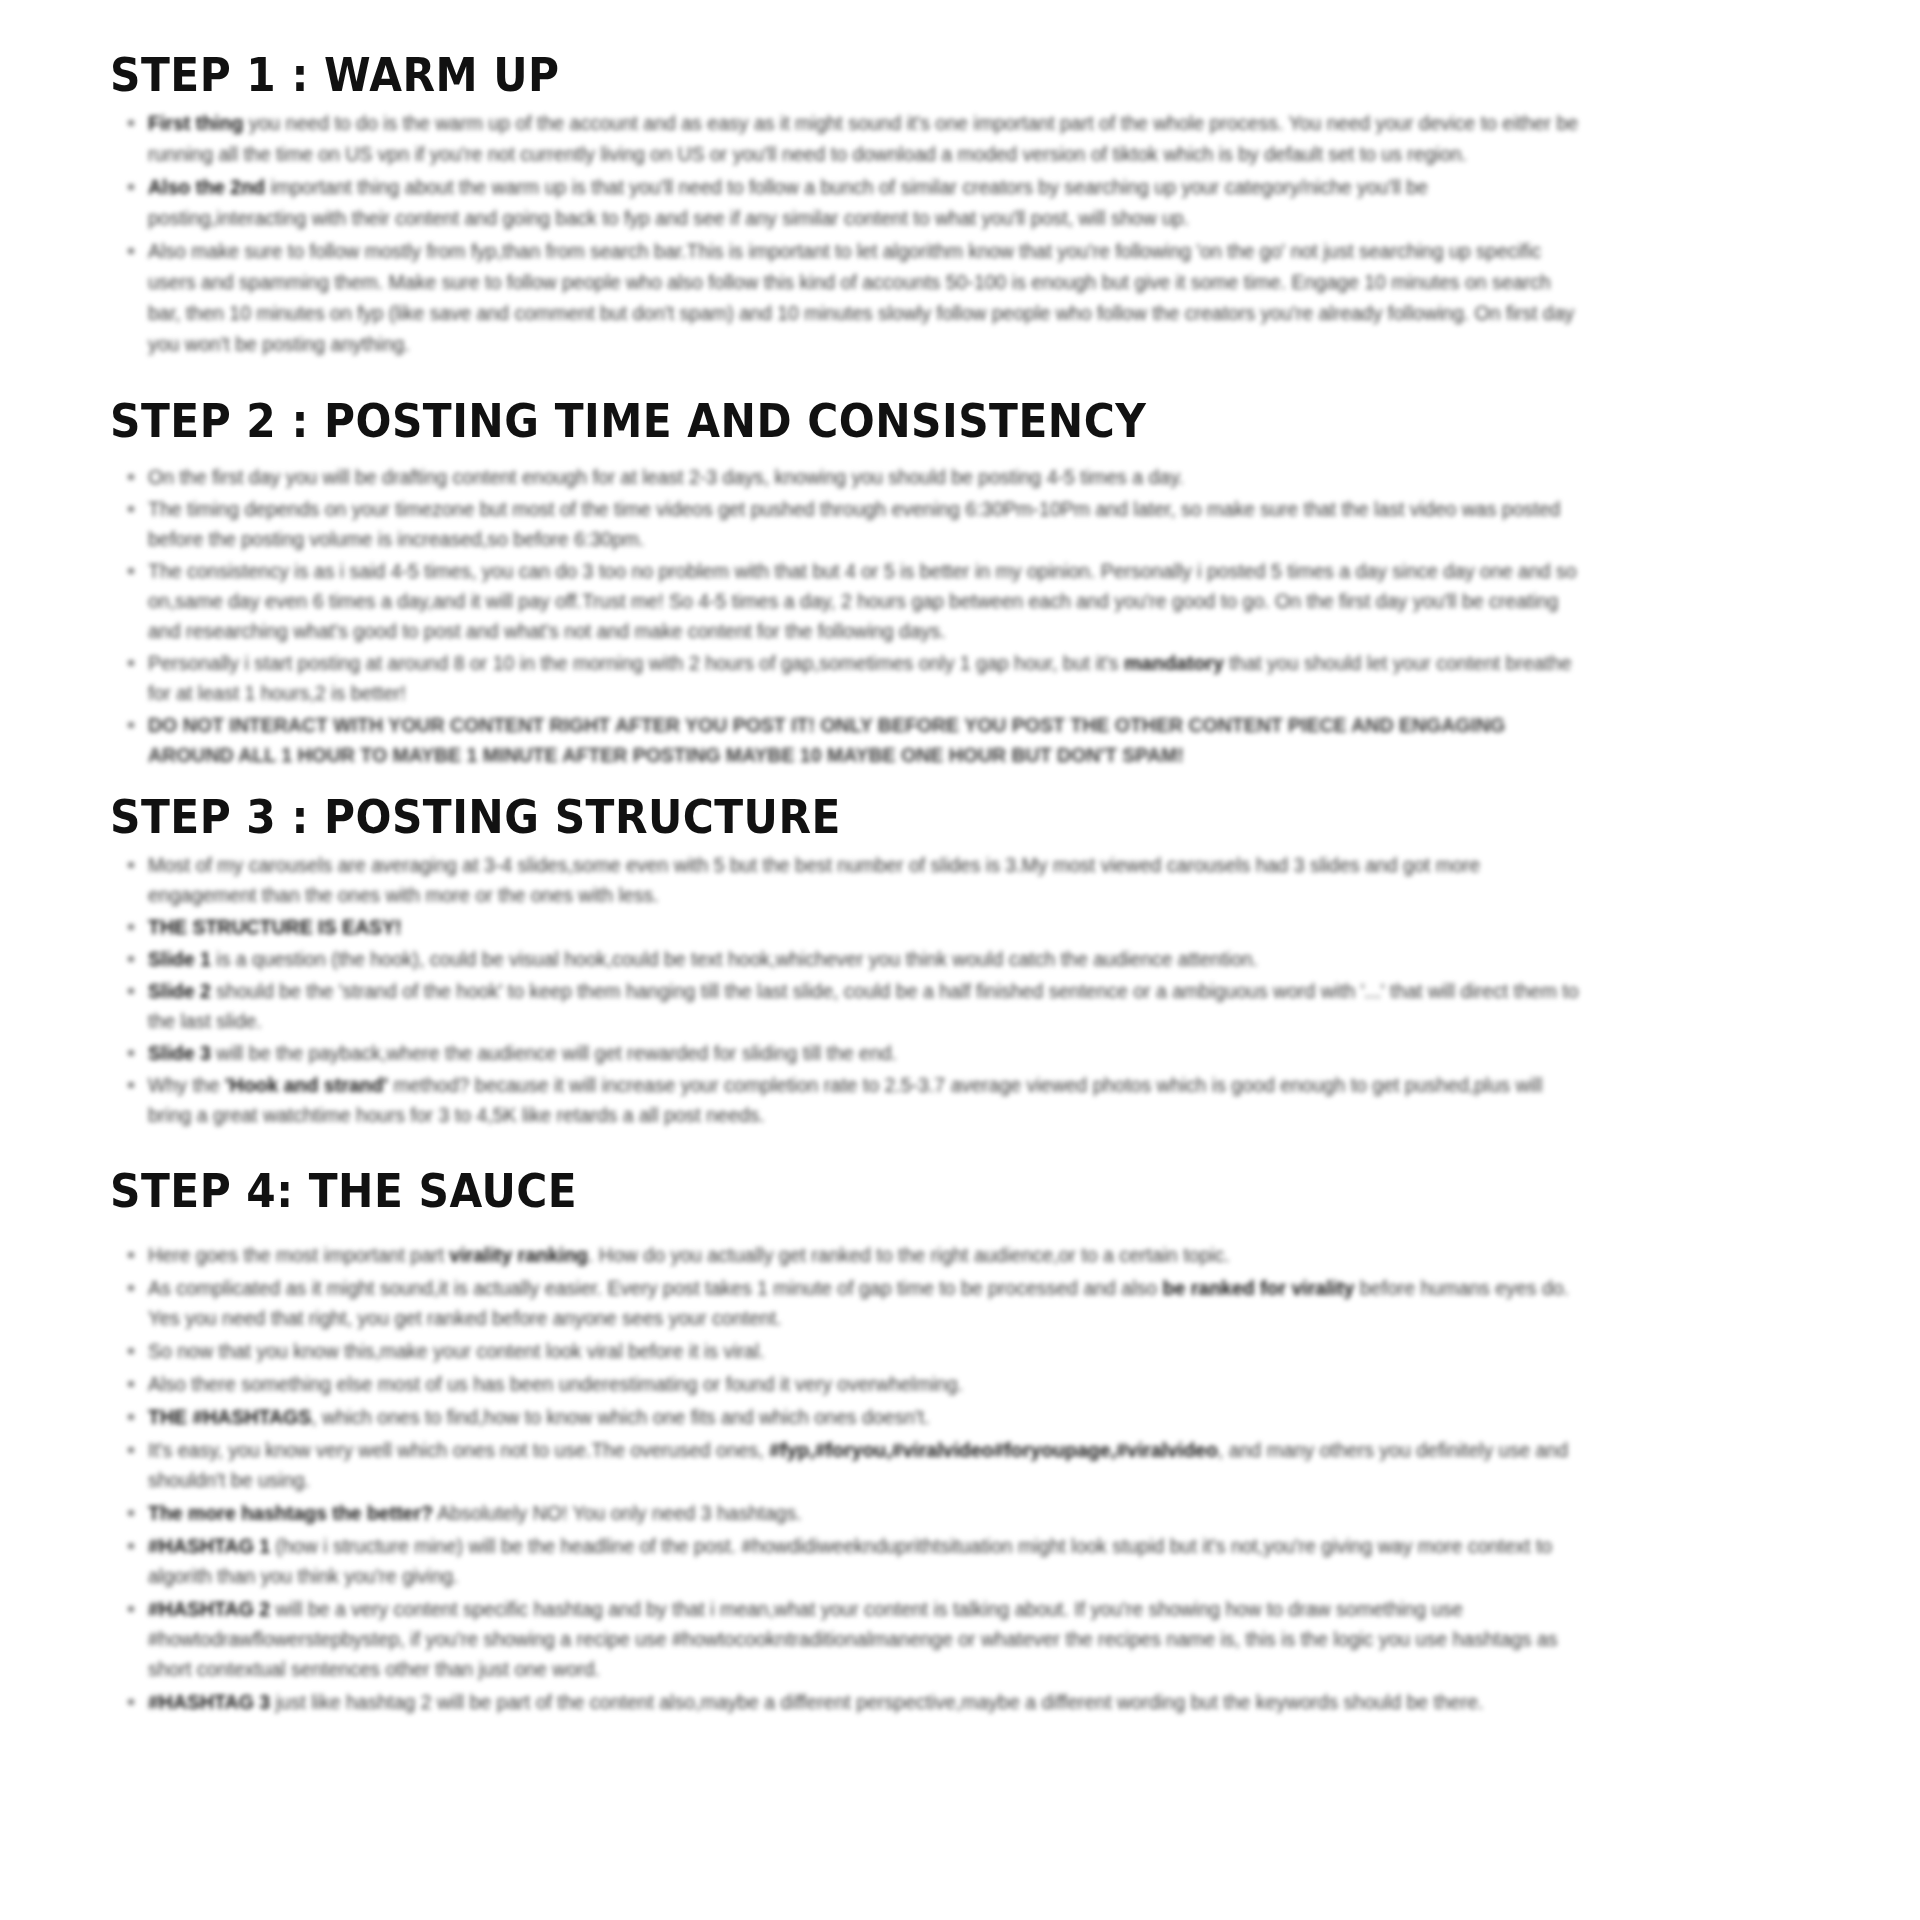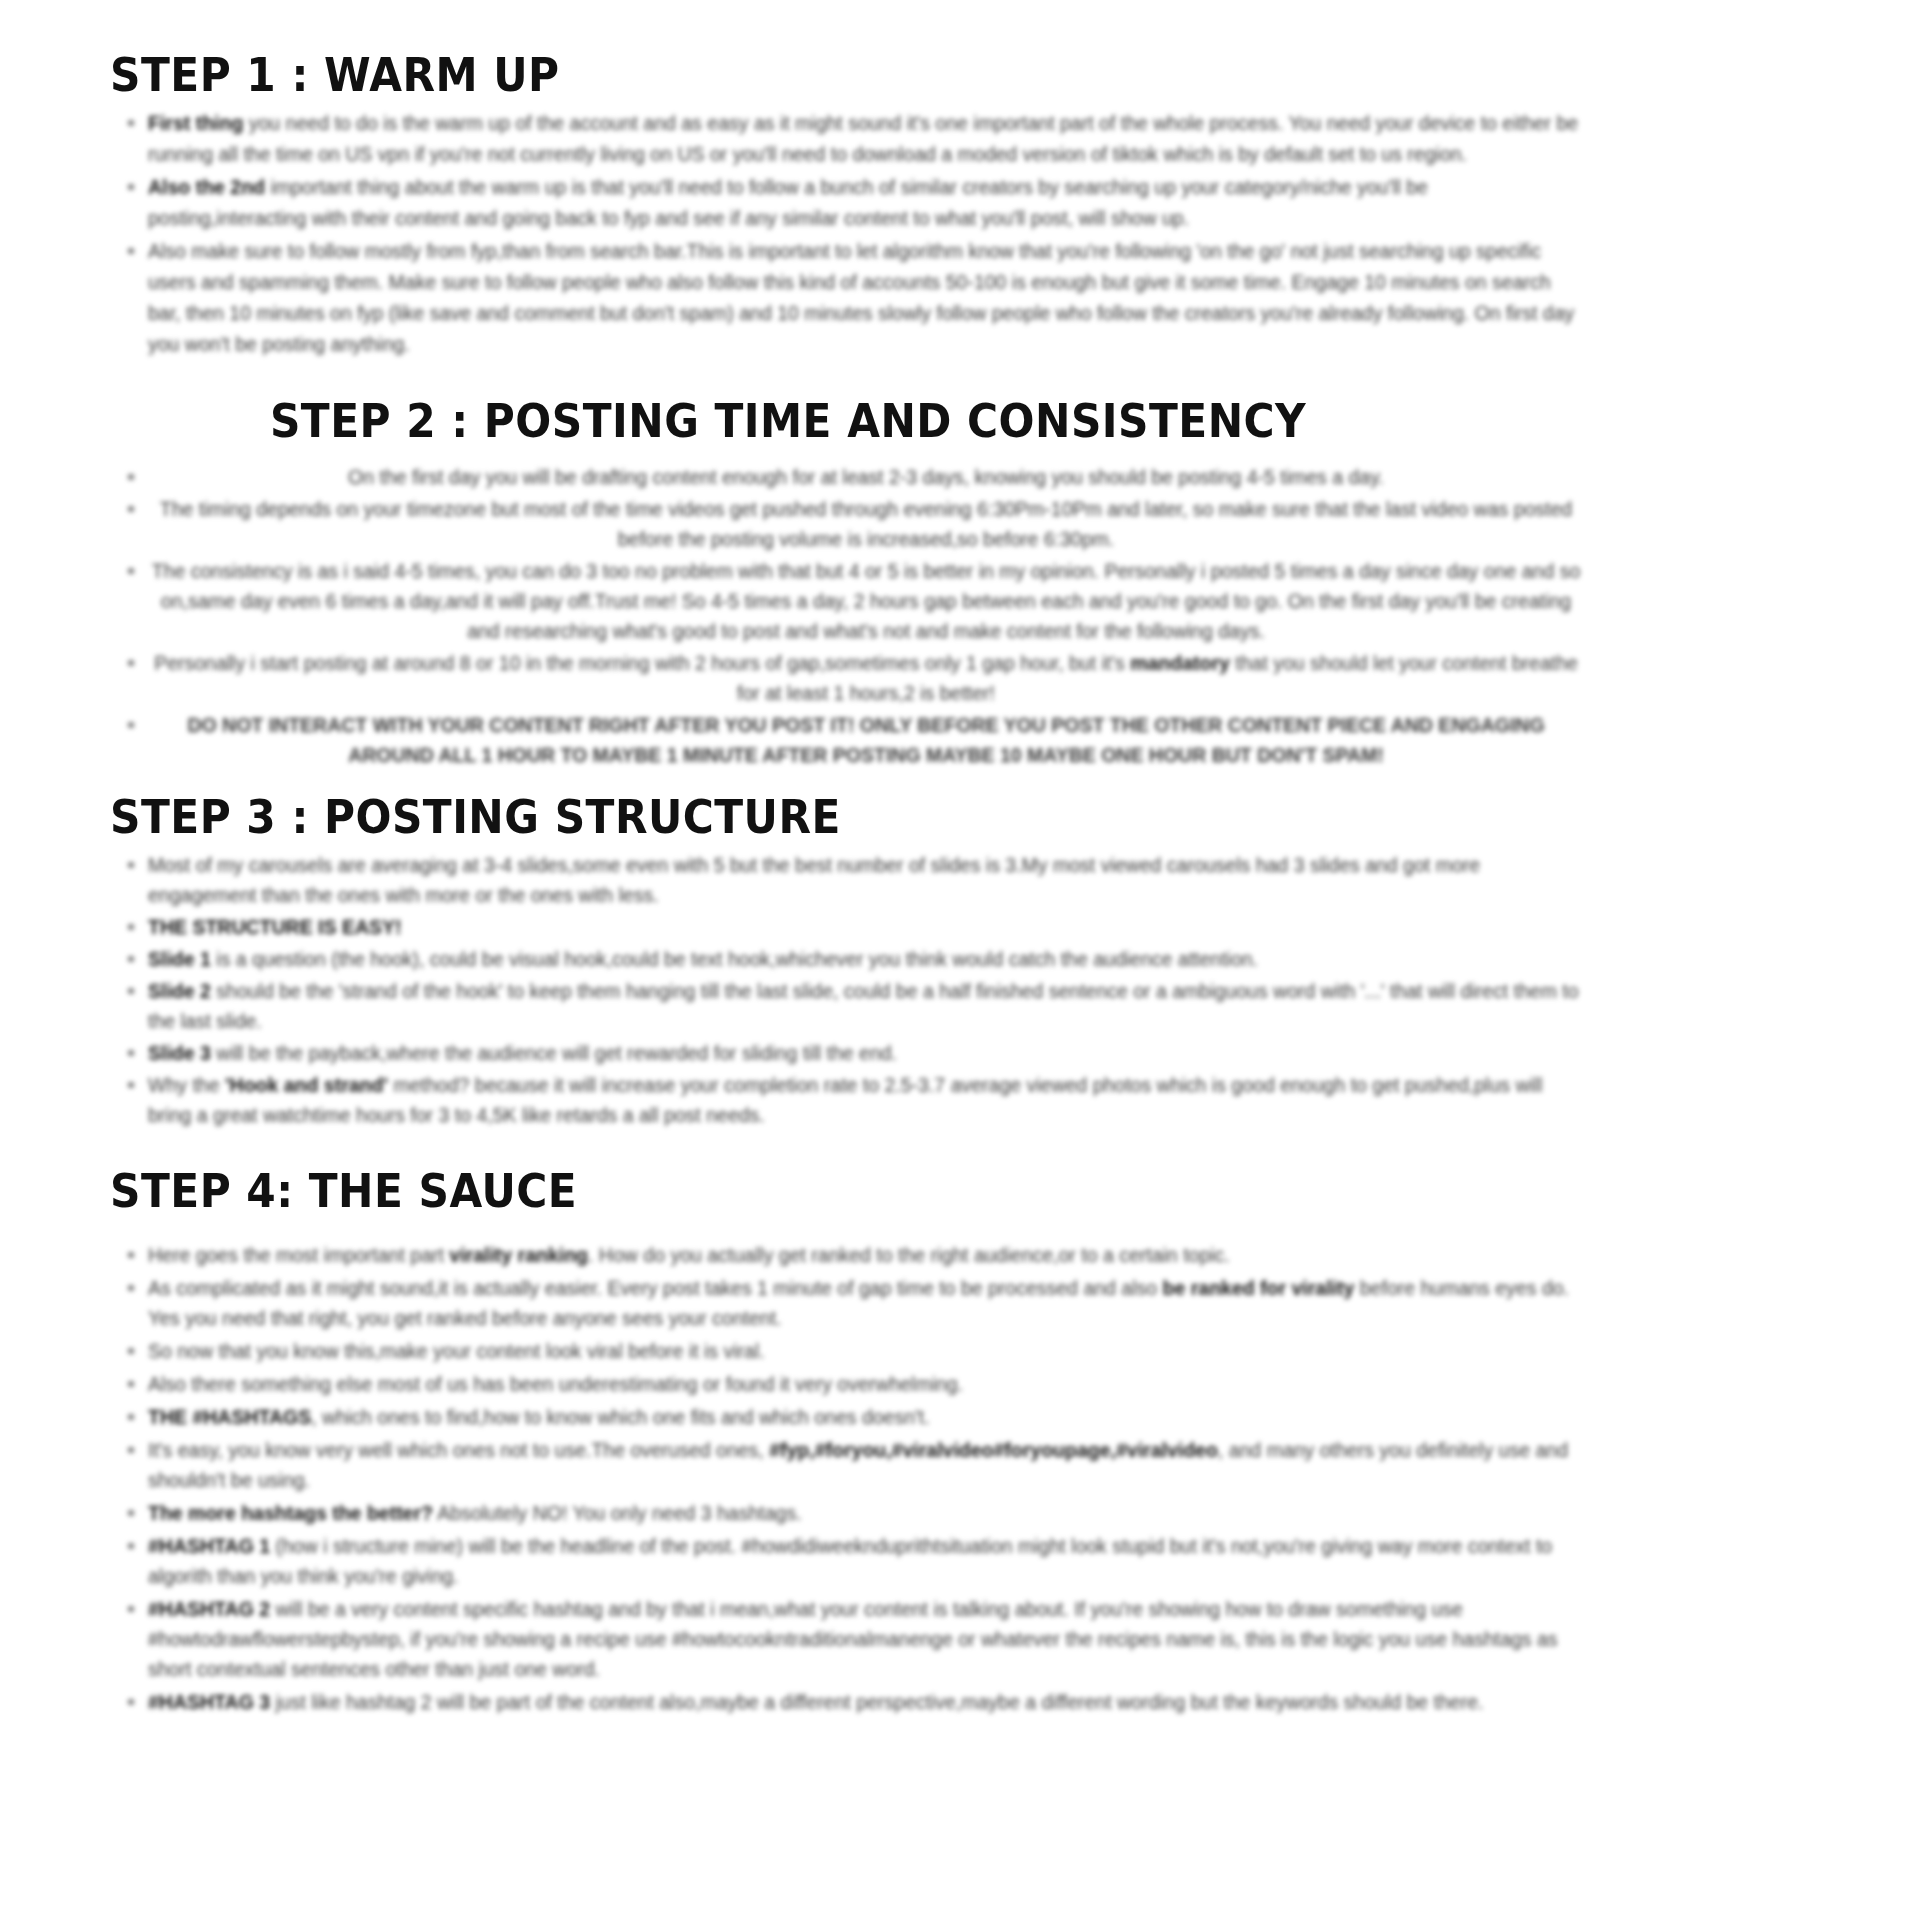--- a/index.html
+++ b/index.html
@@ -28,21 +28,21 @@
     color: #111111;
     margin: 0 0 6px 0;
     text-transform: uppercase;
     transform: scaleX(0.92);
     transform-origin: left center;
   }
   .section {
     margin-bottom: 26px;
   }
   .section.s1 { margin-bottom: 34px; }
-  .section.s2 { margin-bottom: 20px; text-align: center; }
+  .section.s2 { margin-bottom: 20px; }
   .section.s3 { margin-bottom: 34px; }
   ul.bullets {
     margin: 6px 0 0 0;
     padding: 0 0 0 34px;
     list-style: none;
   }
   ul.bullets li {
     position: relative;
     font-size: 19.5px;
     line-height: 30px;

